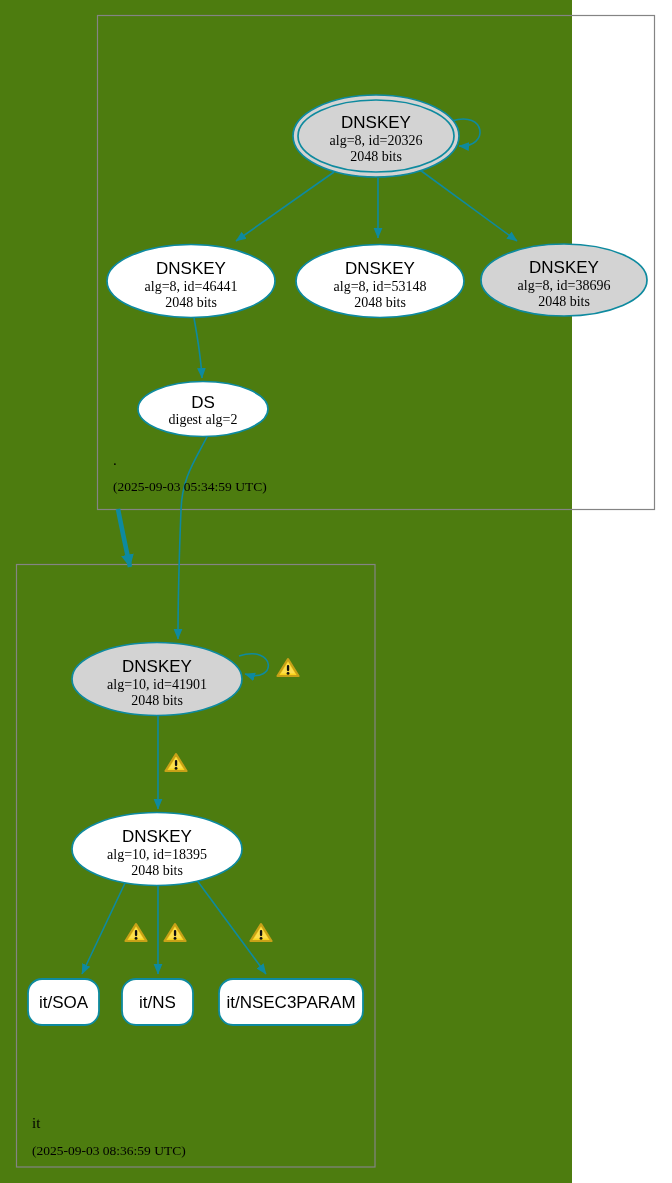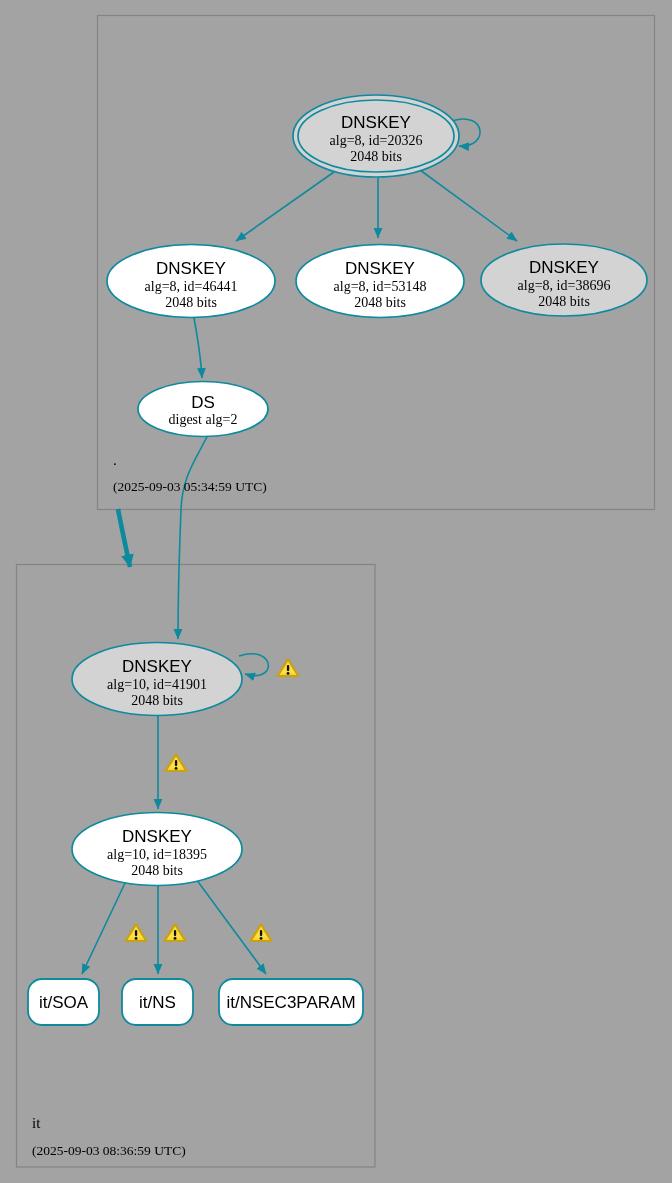--- a/index.html
+++ b/index.html
@@ -1,16 +1,16 @@
 <!DOCTYPE html>
 <html><head>
 <meta charset="utf-8">
 <style>
   html, body { margin: 0; padding: 0; background: #ffffff; }
-  .stage { position: relative; width: 672px; height: 1183px; background: #a3a3a3; text-align: center; }
+  .stage { position: relative; width: 572px; height: 1183px; background: #4d7c0f; text-align: center; }
   svg { display: block; }
 
   .cluster { fill: none; stroke: #848484; stroke-width: 1.2px; }
   .edge   { stroke: #0e8a9f; stroke-width: 1.6px; fill: none; }
   .edge-thick { stroke: #0e8a9f; stroke-width: 4.6px; fill: none; }
   .node-ellipse { stroke: #0e8a9f; stroke-width: 1.7px; }
   .fill-gray  { fill: #d3d3d3; }
   .fill-white { fill: #ffffff; }
   .fill-none  { fill: none; }
   .leaf-box { fill: #ffffff; stroke: #0e8a9f; stroke-width: 1.8px; }

